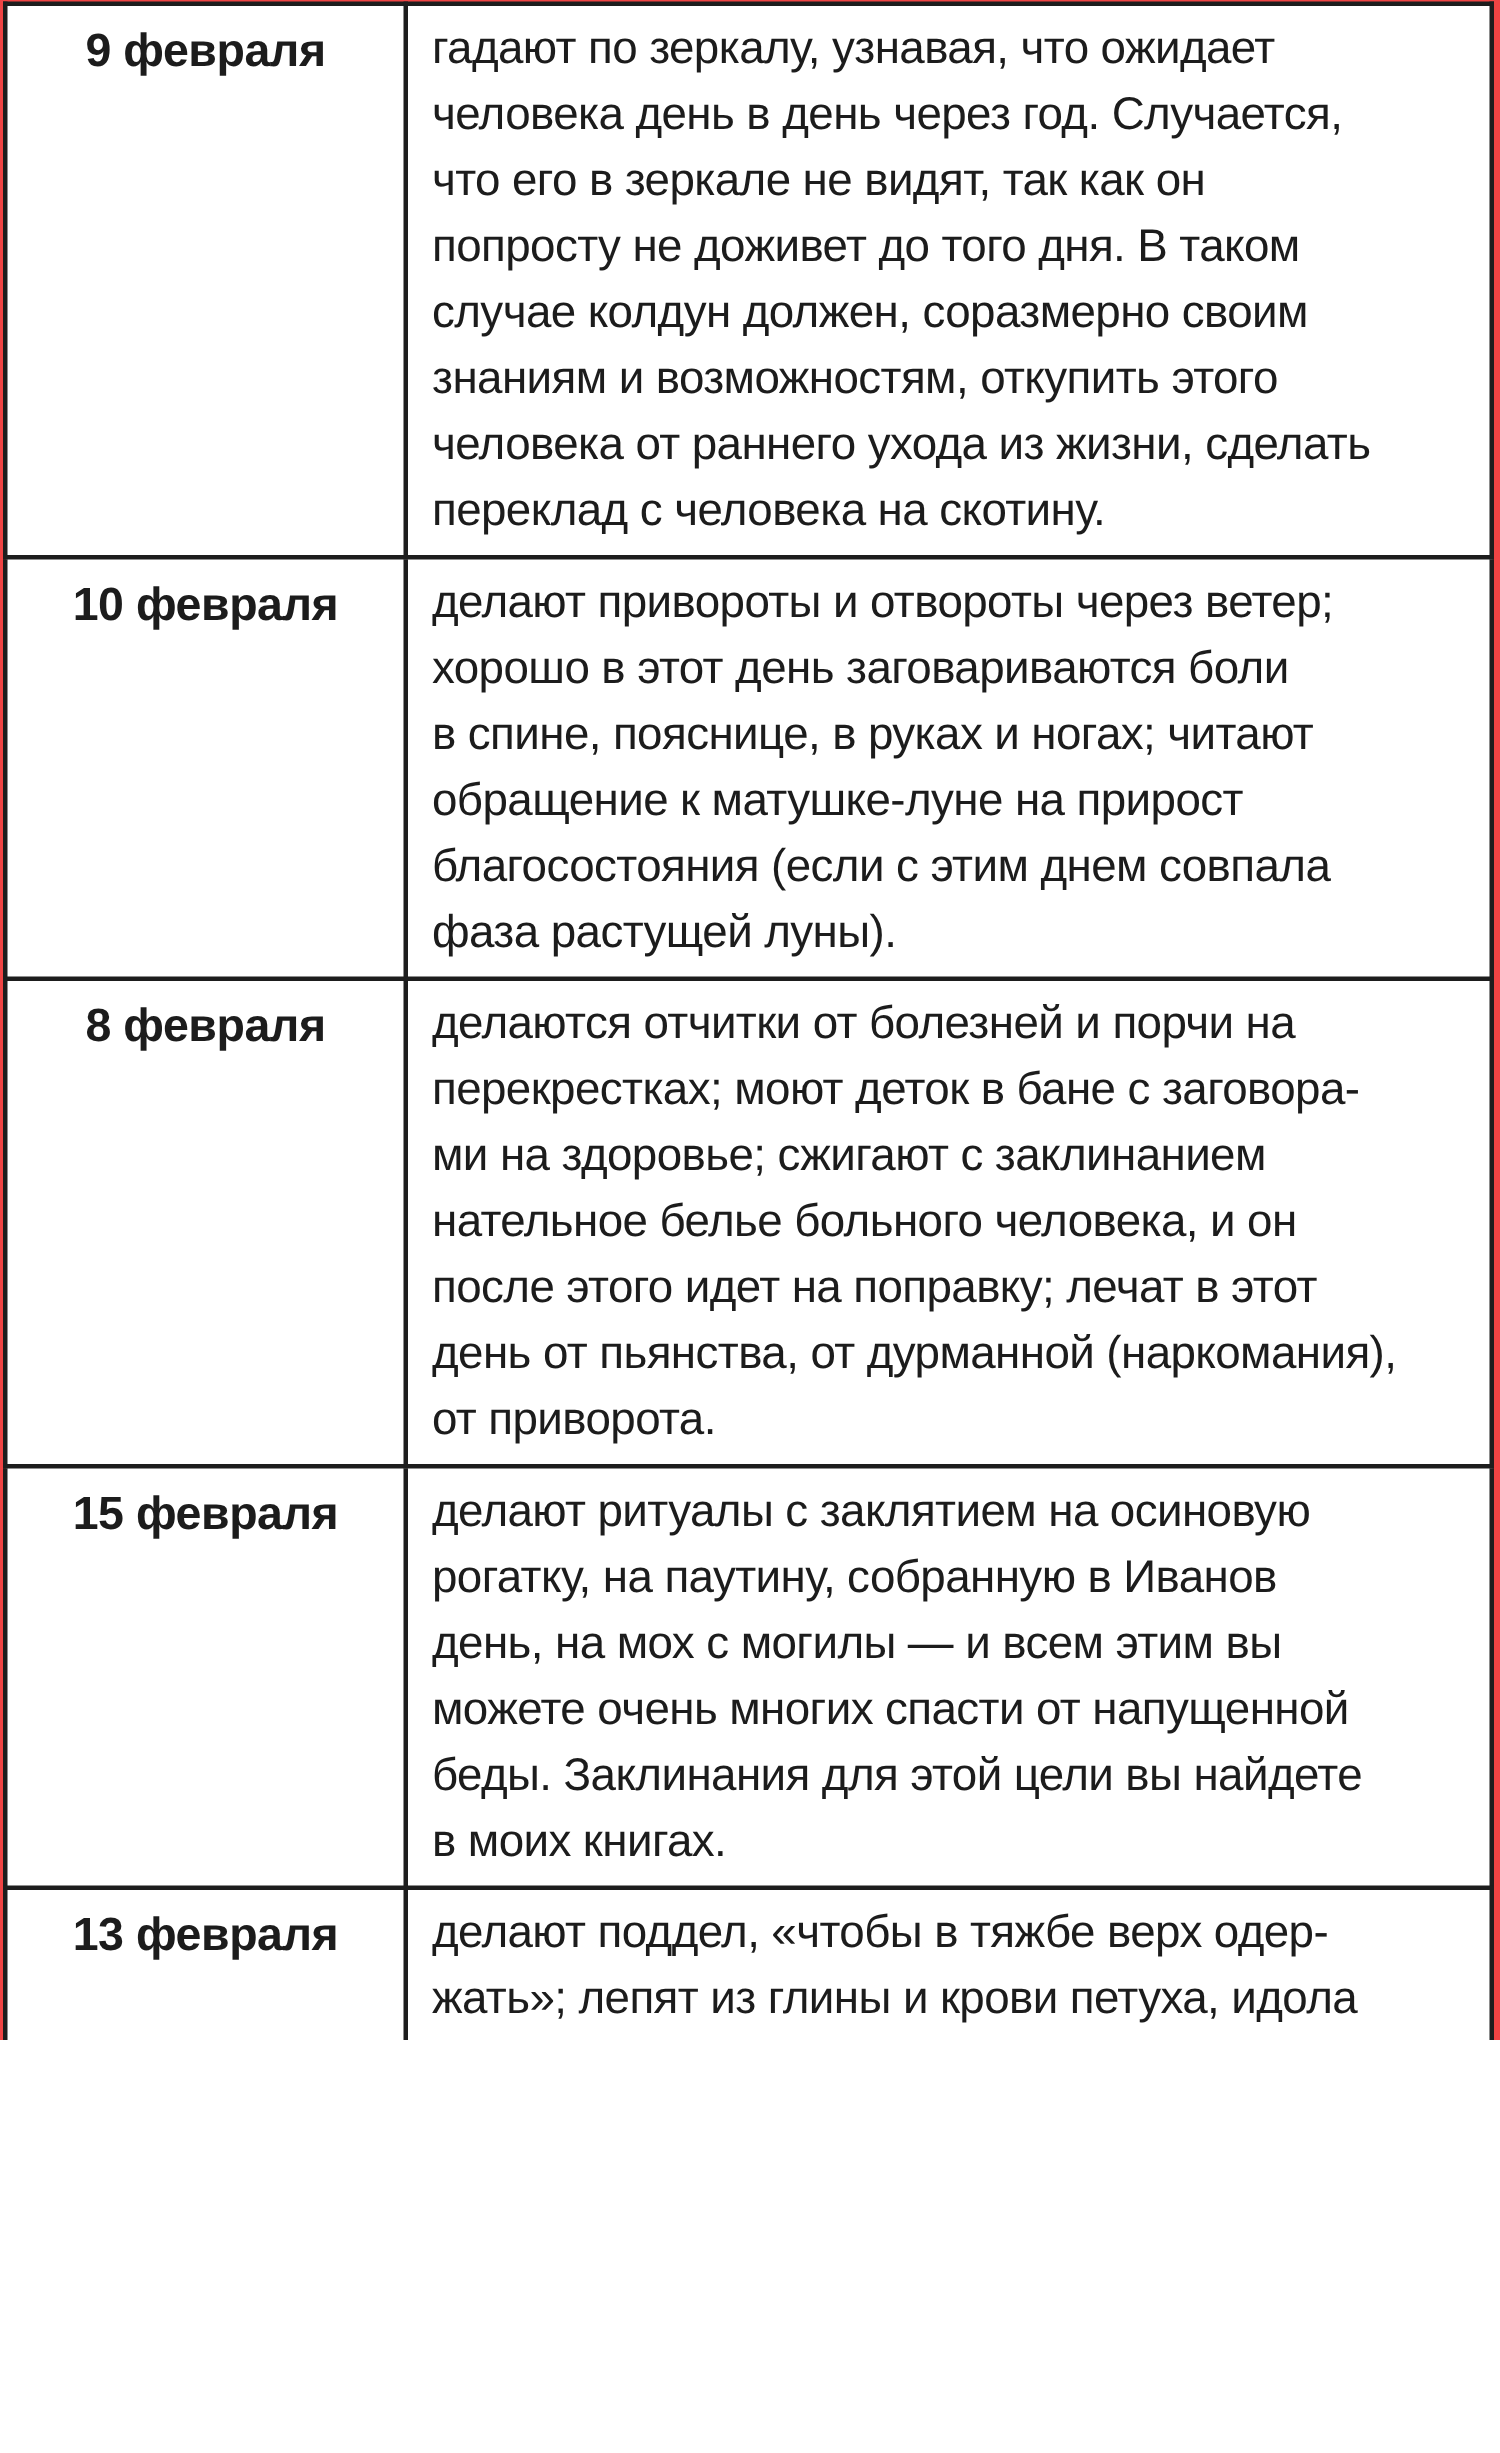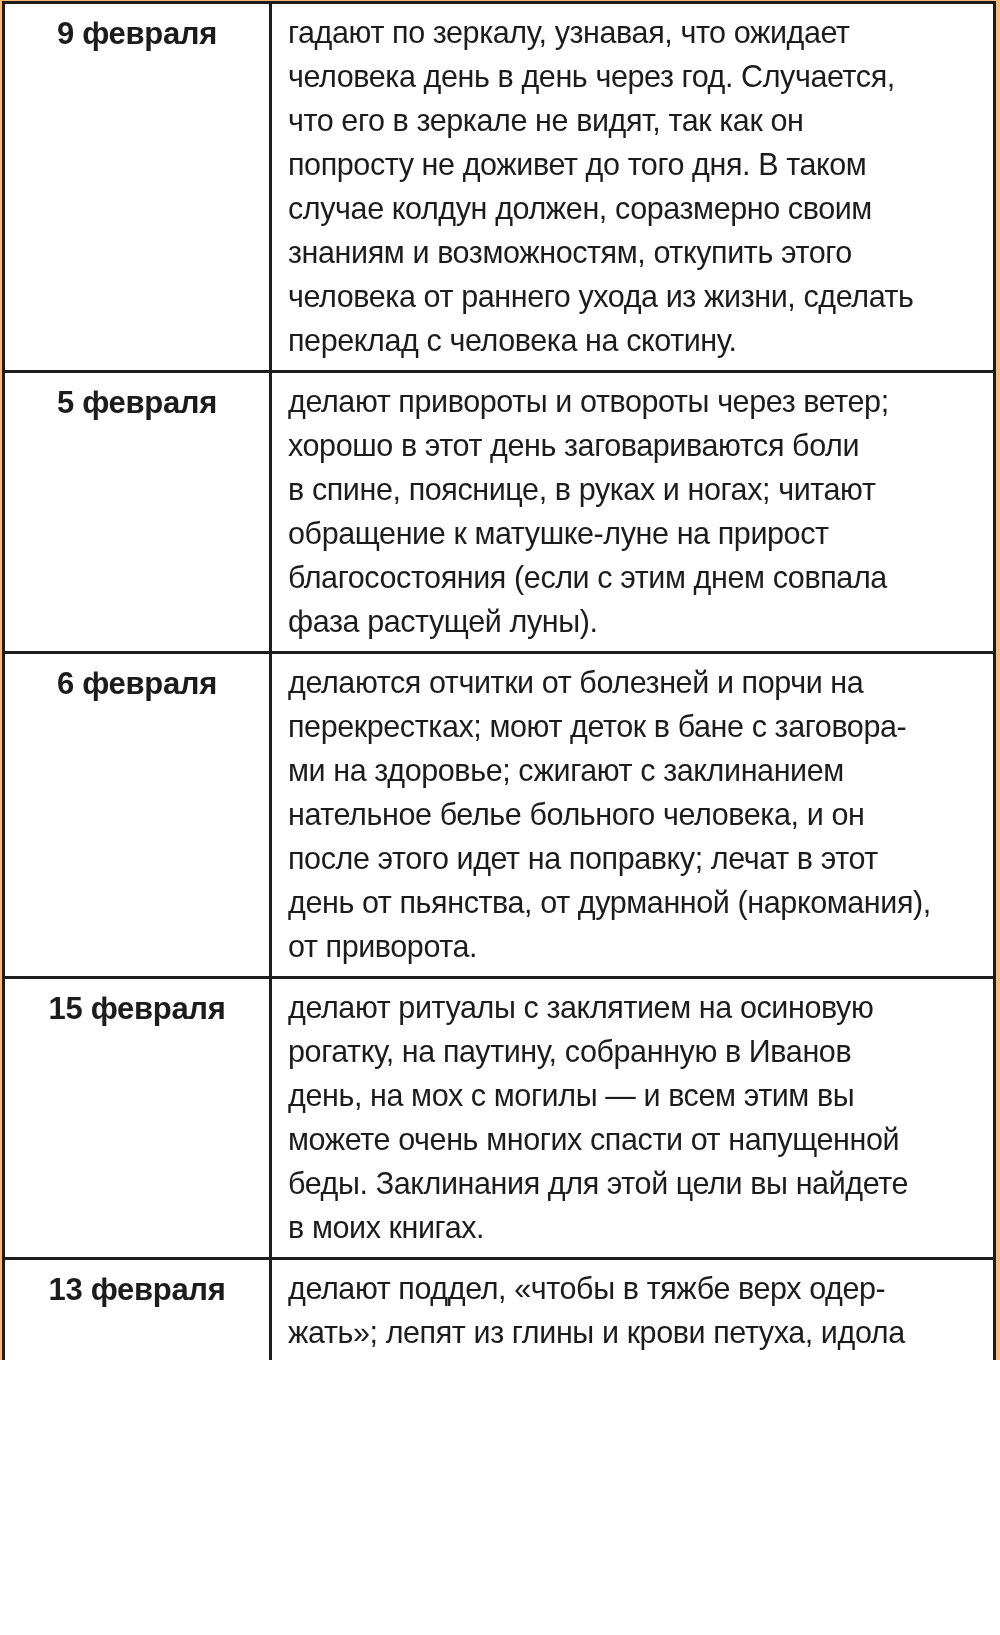--- a/index.html
+++ b/index.html
@@ -13,21 +13,21 @@
     position: relative;
     font-family: "Liberation Sans", sans-serif;
     color: #1c1c1c;
   }
   .page {
     position: absolute;
     left: 0;
     top: 0;
     width: 1000px;
     height: 1360px;
-    background: #fdba74;
+    background: #ef4444;
     overflow: hidden;
   }
   table.calendar-table {
     position: absolute;
     left: 2px;
     top: 1px;
     width: 994px;
     border-collapse: collapse;
     table-layout: fixed;
   }
@@ -65,30 +65,30 @@
         <td class="entry-cell">гадают по зеркалу, узнавая, что ожидает
 человека день в день через год. Случается,
 что его в зеркале не видят, так как он
 попросту не доживет до того дня. В таком
 случае колдун должен, соразмерно своим
 знаниям и возможностям, откупить этого
 человека от раннего ухода из жизни, сделать
 переклад с человека на скотину.</td>
       </tr>
       <tr>
-        <td class="date-cell">5 февраля</td>
+        <td class="date-cell">10 февраля</td>
         <td class="entry-cell">делают привороты и отвороты через ветер;
 хорошо в этот день заговариваются боли
 в спине, пояснице, в руках и ногах; читают
 обращение к матушке-луне на прирост
 благосостояния (если с этим днем совпала
 фаза растущей луны).</td>
       </tr>
       <tr>
-        <td class="date-cell">6 февраля</td>
+        <td class="date-cell">8 февраля</td>
         <td class="entry-cell">делаются отчитки от болезней и порчи на
 перекрестках; моют деток в бане с заговора-
 ми на здоровье; сжигают с заклинанием
 нательное белье больного человека, и он
 после этого идет на поправку; лечат в этот
 день от пьянства, от дурманной (наркомания),
 от приворота.</td>
       </tr>
       <tr>
         <td class="date-cell">15 февраля</td>

